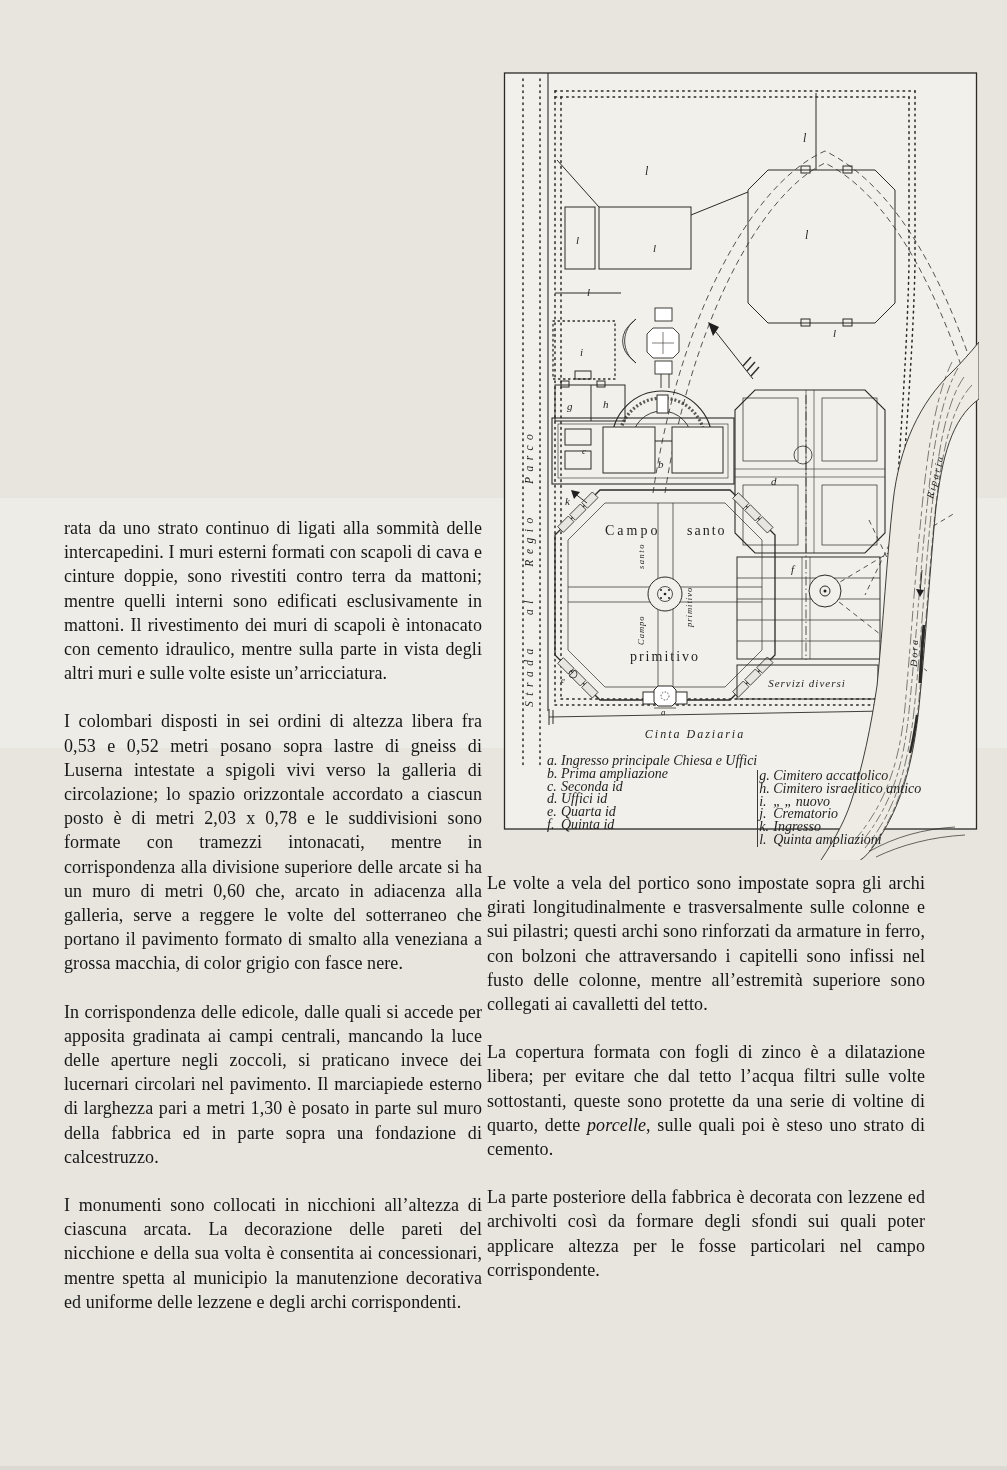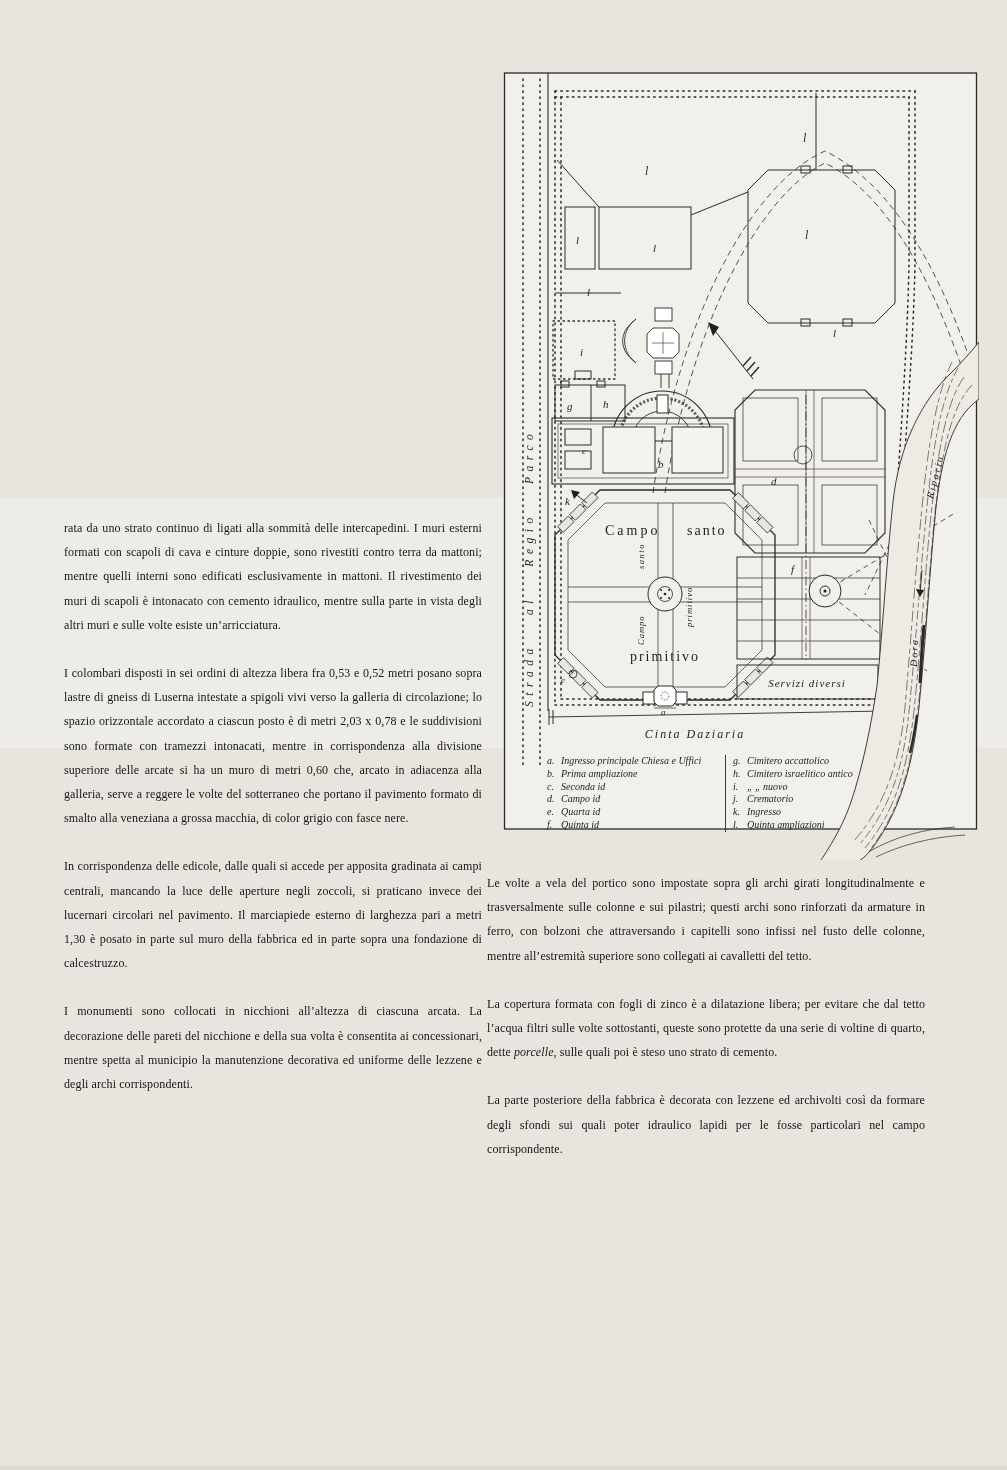--- a/index.html
+++ b/index.html
@@ -1,31 +1,31 @@
 <!DOCTYPE html>
 <html lang="it"><head>
 <meta charset="utf-8">
 <style>
   html,body{margin:0;padding:0;background:#b8b6b0;}
   .page{position:relative;width:1007px;height:1470px;background:#e8e5df;overflow:hidden;
         font-family:"Liberation Serif","DejaVu Serif",serif;color:#161616;}
   .scan-band{position:absolute;left:0;top:498px;width:1007px;height:250px;
         background:rgba(253,253,250,.30);pointer-events:none;}
-  .col{position:absolute;text-align:justify;font-size:12px;line-height:24.2px;
+  .col{position:absolute;text-align:justify;font-size:18px;line-height:24.2px;
        letter-spacing:.1px;}
   .col p{margin:0 0 24px 0;text-indent:0;hyphens:auto;-webkit-hyphens:auto;}
   .left-col{left:64px;top:516px;width:418px;}
   .right-col{left:487px;top:871px;width:438px;}
   .ital{font-style:italic;}
   .figure{position:absolute;left:503px;top:65px;width:476px;height:795px;}
   .figure svg{position:absolute;left:0;top:0;}
   .map-legend{position:absolute;left:44px;top:690px;width:348px;display:flex;
-      font-style:italic;font-size:10px;line-height:12.8px;color:#222;}
+      font-style:italic;font-size:14px;line-height:12.8px;color:#222;}
   .legend-col{flex:0 0 178px;}
-  .legend-col + .legend-col{flex:1 1 auto;border-left:1px solid #3a3a3a;padding-left:7px;}
+  .legend-col + .legend-col{flex:1 1 auto;border-left:1px solid #3a3a3a;padding-left:1px;margin-top:15px;}
   .legend-row{white-space:nowrap;}
   .legend-row .lk{display:inline-block;min-width:14px;}
   .bottom-edge{position:absolute;left:0;top:1466px;width:1007px;height:4px;background:rgba(210,208,202,.6);}
   svg text{fill:#1f1f1f;}
 </style>
 </head>
 <body>
 
 <div class="page">
   <div class="scan-band"></div>
@@ -33,21 +33,21 @@
   <div class="col left-col">
     <p>rata da uno strato continuo di ligati alla sommità delle intercapedini. I muri esterni formati con scapoli di cava e cinture doppie, sono rivestiti contro terra da mattoni; mentre quelli interni sono edificati esclusivamente in mattoni. Il rivestimento dei muri di scapoli è intonacato con cemento idraulico, mentre sulla parte in vista degli altri muri e sulle volte esiste un’arricciatura.</p>
     <p>I colombari disposti in sei ordini di altezza libera fra 0,53 e 0,52 metri posano sopra lastre di gneiss di Luserna intestate a spigoli vivi verso la galleria di circolazione; lo spazio orizzontale accordato a ciascun posto è di metri 2,03 x 0,78 e le suddivisioni sono formate con tramezzi intonacati, mentre in corrispondenza alla divisione superiore delle arcate si ha un muro di metri 0,60 che, arcato in adiacenza alla galleria, serve a reggere le volte del sotterraneo che portano il pavimento formato di smalto alla veneziana a grossa macchia, di color grigio con fasce nere.</p>
     <p>In corrispondenza delle edicole, dalle quali si accede per apposita gradinata ai campi centrali, mancando la luce delle aperture negli zoccoli, si praticano invece dei lucernari circolari nel pavimento. Il marciapiede esterno di larghezza pari a metri 1,30 è posato in parte sul muro della fabbrica ed in parte sopra una fondazione di calcestruzzo.</p>
     <p>I monumenti sono collocati in nicchioni all’altezza di ciascuna arcata. La decorazione delle pareti del nicchione e della sua volta è consentita ai concessionari, mentre spetta al municipio la manutenzione decorativa ed uniforme delle lezzene e degli archi corrispondenti.</p>
   </div>
 
   <div class="col right-col">
     <p>Le volte a vela del portico sono impostate sopra gli archi girati longitudinalmente e trasversalmente sulle colonne e sui pilastri; questi archi sono rinforzati da armature in ferro, con bolzoni che attraversando i capitelli sono infissi nel fusto delle colonne, mentre all’estremità superiore sono collegati ai cavalletti del tetto.</p>
     <p><span>La copertura formata con fogli di zinco è a dilatazione libera; per evitare che dal tetto l’acqua filtri sulle volte sottostanti, queste sono protette da una serie di voltine di quarto, dette </span><span class="ital">porcelle</span><span>, sulle quali poi è steso uno strato di cemento.</span></p>
-    <p>La parte posteriore della fabbrica è decorata con lezzene ed archivolti così da formare degli sfondi sui quali poter idraulico lapidi per le fosse particolari nel campo corrispondente.</p>
+    <p>La parte posteriore della fabbrica è decorata con lezzene ed archivolti così da formare degli sfondi sui quali poter applicare altezza per le fosse particolari nel campo corrispondente.</p>
   </div>
 
   <div class="figure">
     <svg width="476" height="795" viewBox="0 0 476 795">
 
       <rect x="1.5" y="8" width="472" height="756" fill="#f2f0ea" stroke="#2b2a27" stroke-width="1.3"></rect>
 
       <g stroke="#2b2a27" fill="none" stroke-width="1">
 
         <g>
@@ -260,21 +260,21 @@
         <text transform="translate(430,434) rotate(-76)" font-size="10" font-style="italic" style="letter-spacing:2px;">Riparia</text>
         <text transform="translate(414,602) rotate(-88)" font-size="10" font-style="italic" style="letter-spacing:2px;">Dora</text>
       </g>
     </svg>
 
     <div class="map-legend">
         <div class="legend-col">
           <div class="legend-row"><span class="lk">a.</span><span>Ingresso principale Chiesa e Uffici</span></div>
           <div class="legend-row"><span class="lk">b.</span><span>Prima ampliazione</span></div>
           <div class="legend-row"><span class="lk">c.</span><span>Seconda  id</span></div>
-          <div class="legend-row"><span class="lk">d.</span><span>Campo  id</span></div>
+          <div class="legend-row"><span class="lk">d.</span><span>Uffici  id</span></div>
           <div class="legend-row"><span class="lk">e.</span><span>Quarta  id</span></div>
           <div class="legend-row"><span class="lk">f.</span><span>Quinta  id</span></div>
         </div>
         <div class="legend-col">
           <div class="legend-row"><span class="lk">g.</span><span>Cimitero accattolico</span></div>
           <div class="legend-row"><span class="lk">h.</span><span>Cimitero israelitico antico</span></div>
           <div class="legend-row"><span class="lk">i.</span><span>„  „  nuovo</span></div>
           <div class="legend-row"><span class="lk">j.</span><span>Crematorio</span></div>
           <div class="legend-row"><span class="lk">k.</span><span>Ingresso</span></div>
           <div class="legend-row"><span class="lk">l.</span><span>Quinta ampliazioni</span></div>

